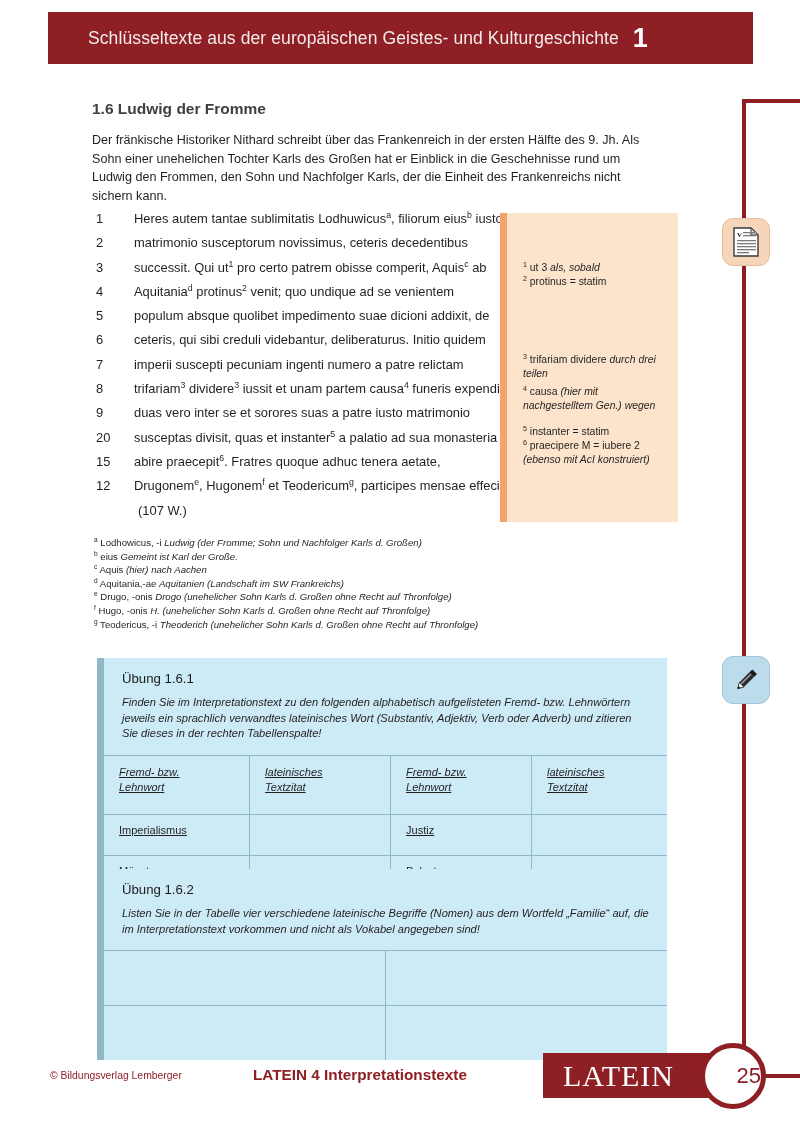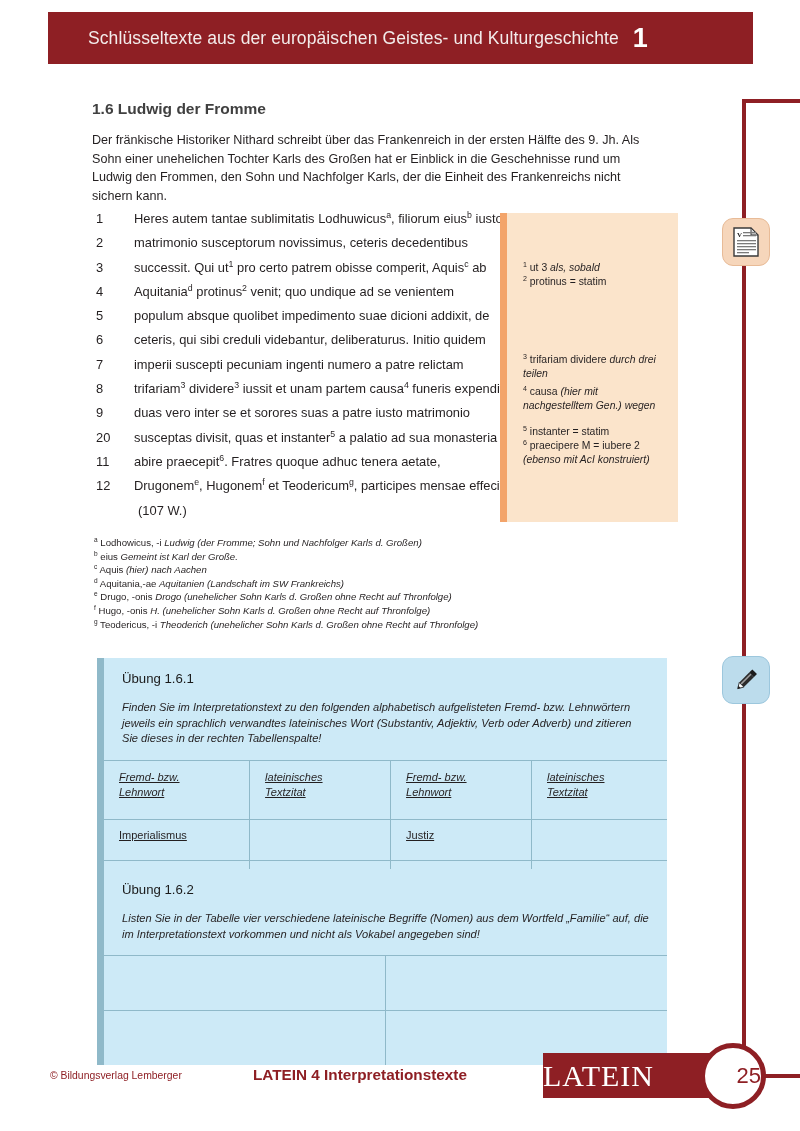--- a/index.html
+++ b/index.html
@@ -181,21 +181,21 @@
   }
   .ex-head {
     padding: 13px 18px 2px 18px;
   }
   .ex-title {
     font-size: 13.2px;
     font-weight: normal;
     color: #1a1a1a;
   }
   .ex-desc {
-    margin-top: 14px;
+    margin-top: 9px;
     font-size: 11.1px;
     font-style: italic;
     line-height: 15.6px;
     color: #231f20;
     padding-bottom: 11px;
   }
   table.ex-table {
     width: 100%;
     border-collapse: collapse;
     table-layout: fixed;
@@ -238,20 +238,21 @@
   .footer-series span.light { font-weight: bold; margin-top: 25px; }
   .logo-bar {
     position: absolute;
     left: 543px;
     top: 1053px;
     width: 192px;
     height: 45px;
     background: #8e1f24;
     display: flex;
     align-items: center;
+    padding-left: 20px;
     box-sizing: border-box;
   }
   .logo-text {
     font-family: "Liberation Serif", serif;
     color: #ffffff;
     font-size: 30px;
     letter-spacing: 1px;
     line-height: 1;
   }
   .page-circle {
@@ -362,21 +363,21 @@
       </div>
       <div class="latin-line">
         <div class="latin-num">9</div>
         <div class="latin-txt">duas vero inter se et sorores suas a patre iusto matrimonio</div>
       </div>
       <div class="latin-line">
         <div class="latin-num">20</div>
         <div class="latin-txt">susceptas divisit, quas et instanter<sup>5</sup> a palatio ad sua monasteria</div>
       </div>
       <div class="latin-line">
-        <div class="latin-num">11</div>
+        <div class="latin-num">15</div>
         <div class="latin-txt">abire praecepit<sup>6</sup>. Fratres quoque adhuc tenera aetate,</div>
       </div>
       <div class="latin-line">
         <div class="latin-num">12</div>
         <div class="latin-txt">Drugonem<sup>e</sup>, Hugonem<sup>f</sup> et Teodericum<sup>g</sup>, participes mensae effecit;</div>
       </div>
     </div>
   <div class="latin-wcount">(107 W.)</div>
 </div>
 

